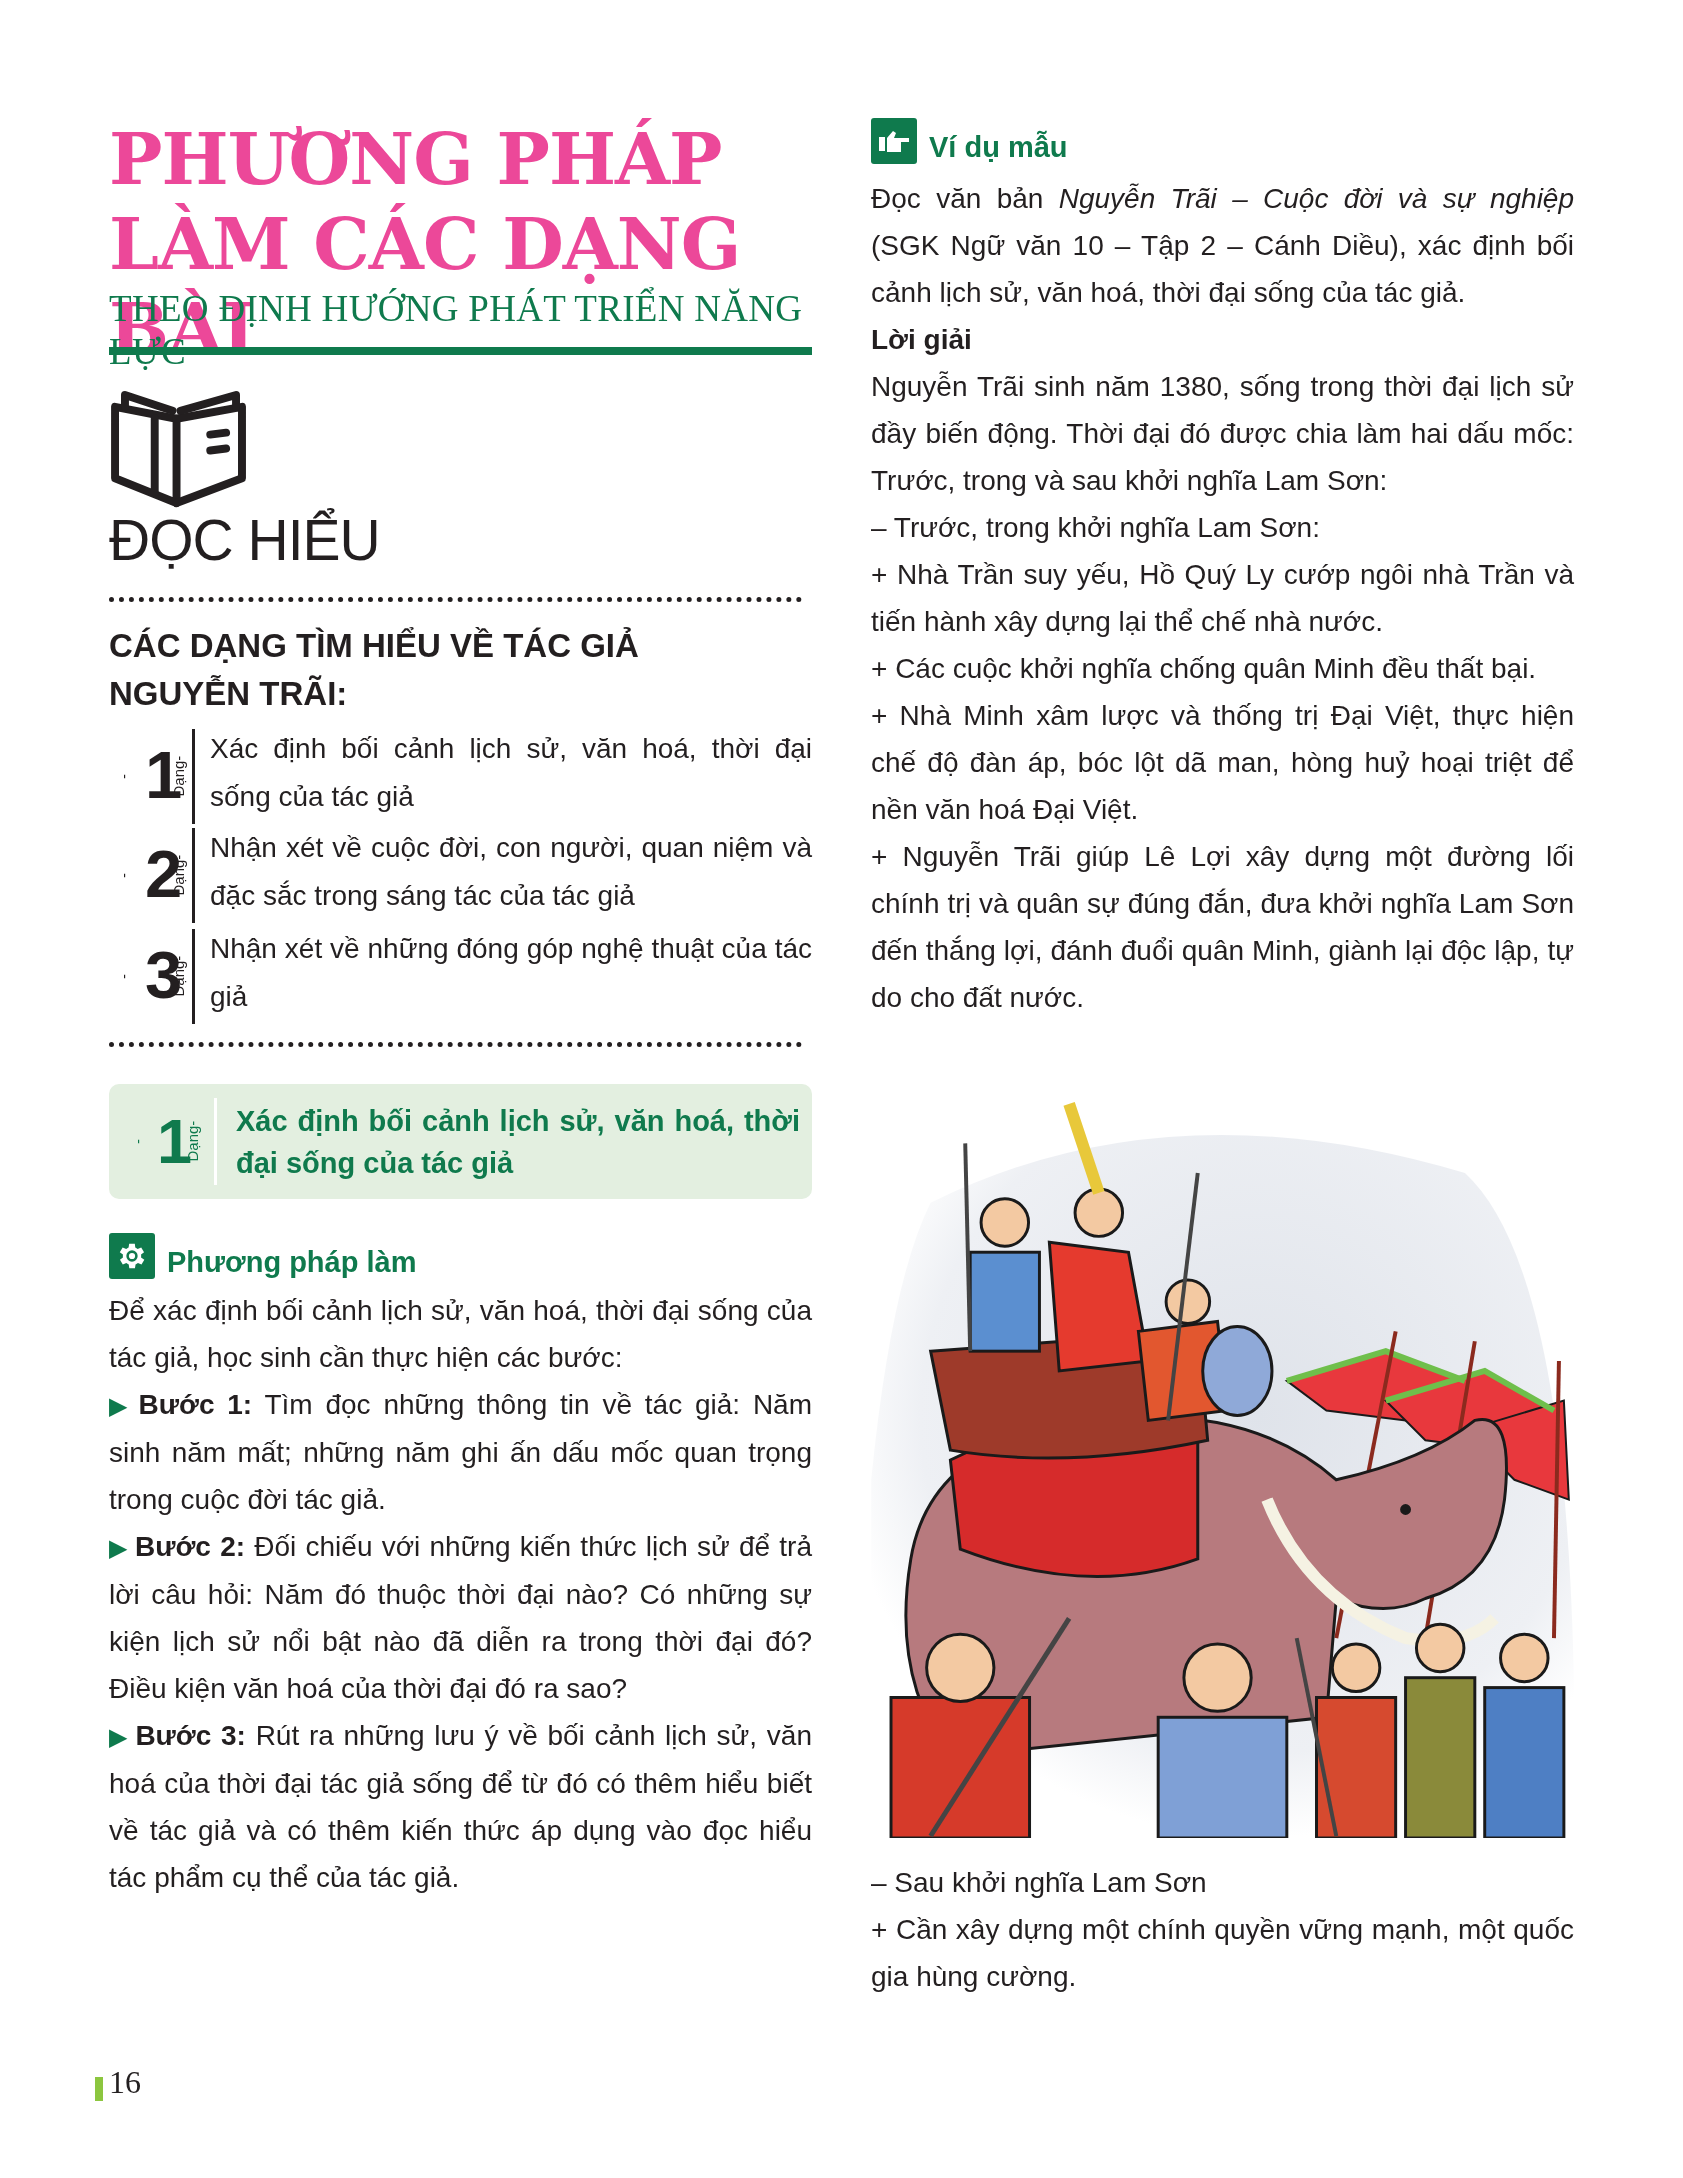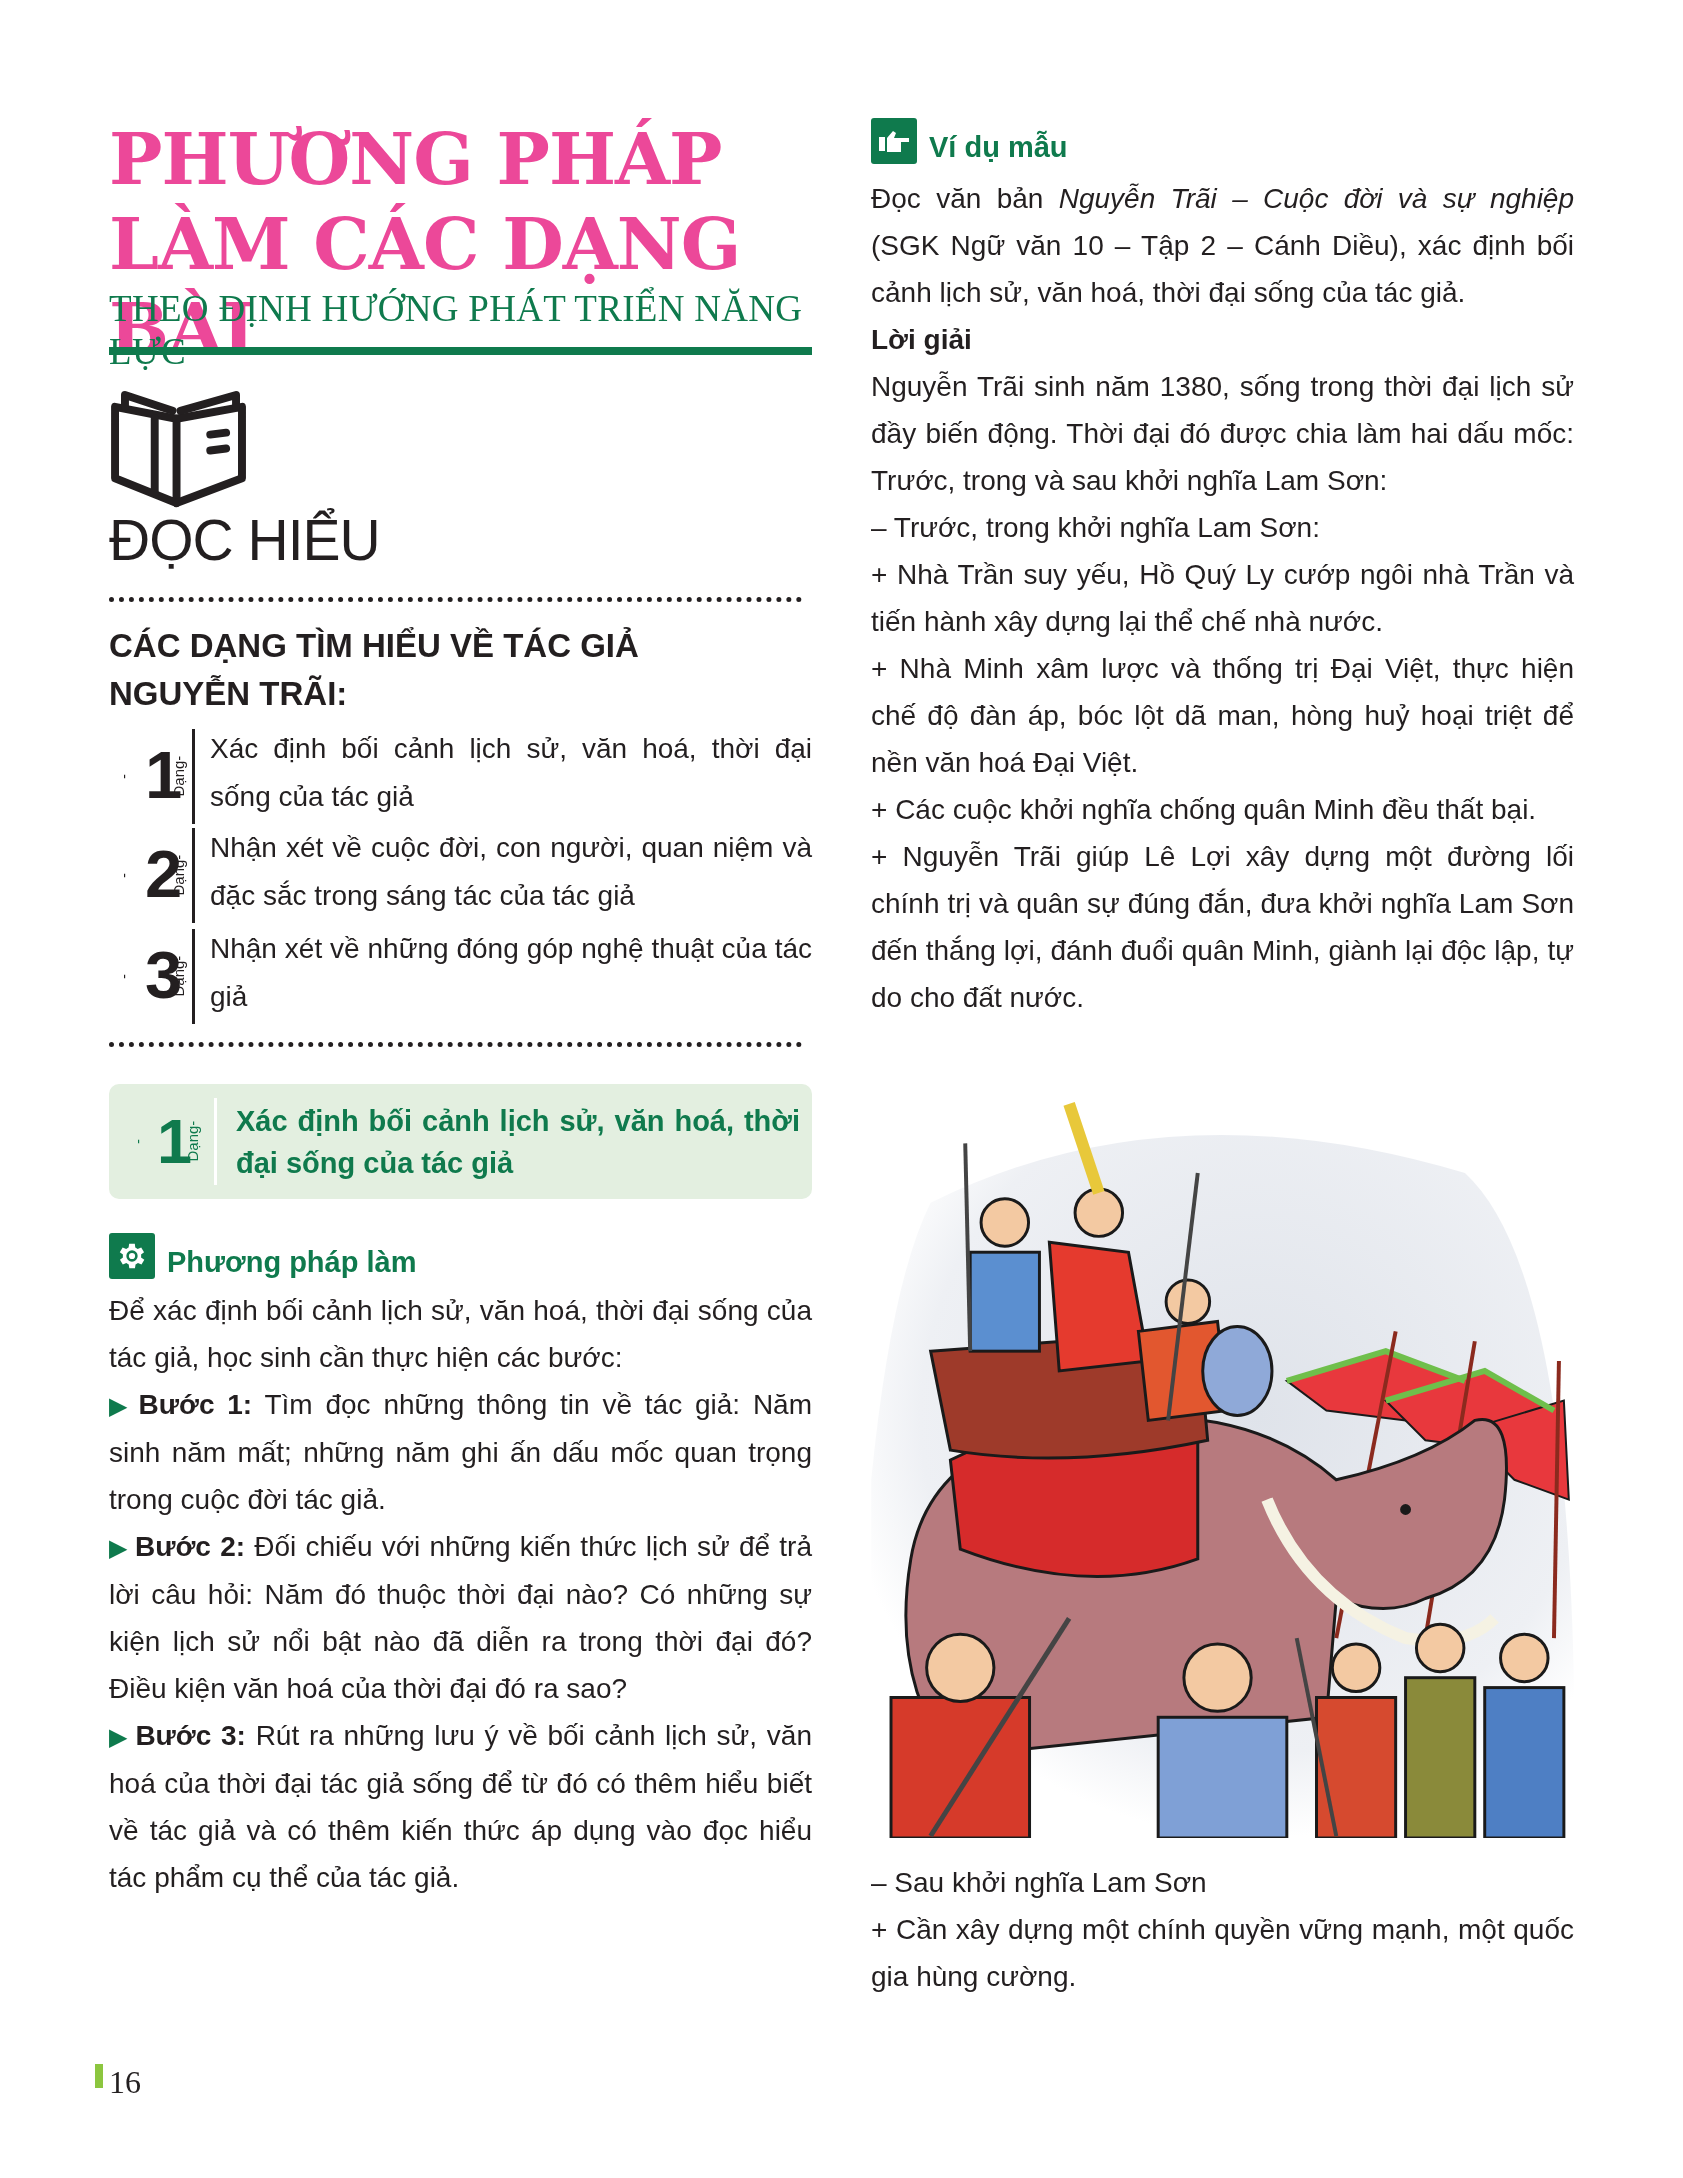--- a/index.html
+++ b/index.html
@@ -40,21 +40,21 @@
   .subhead .label { margin-left: 12px; color: #0f7a4d; font-size: 29px; font-weight: bold; }
 
   .body-text { position: absolute; left: 0; width: 703px; font-size: 28px; line-height: 47px; text-align: justify; }
   .body-text p { margin: 0; }
   .step-arrow { color: #0f7a4d; font-size: 24px; margin-right: 6px; }
   .b { font-weight: bold; }
   .i { font-style: italic; }
 
   .illustration { position: absolute; left: 871px; top: 1084px; width: 703px; height: 754px; }
 
-  .page-num { position: absolute; left: 95px; top: 2064px; display: flex; align-items: flex-start; }
+  .page-num { position: absolute; left: 95px; top: 2064px; display: flex; align-items: flex-end; }
   .page-num .mark { width: 8px; height: 24px; background: #8cc63f; margin-right: 6px; }
   .page-num .num { font-family: "Liberation Serif", serif; font-size: 32px; color: #231f20; }
 </style>
 </head>
 <body>
 
 <div class="col-left">
   <div class="title-main">
     <div>PHƯƠNG PHÁP</div>
     <div>LÀM CÁC DẠNG BÀI</div>
@@ -136,22 +136,22 @@
     </div>
     <span class="label">Ví dụ mẫu</span>
   </div>
 
   <div class="body-text" style="top:175px">
     <p><span>Đọc văn bản </span><span class="i">Nguyễn Trãi – Cuộc đời và sự nghiệp</span><span> (SGK Ngữ văn 10 – Tập 2 – Cánh Diều), xác định bối cảnh lịch sử, văn hoá, thời đại sống của tác giả.</span></p>
     <p class="b">Lời giải</p>
     <p>Nguyễn Trãi sinh năm 1380, sống trong thời đại lịch sử đầy biến động. Thời đại đó được chia làm hai dấu mốc: Trước, trong và sau khởi nghĩa Lam Sơn:</p>
     <p>– Trước, trong khởi nghĩa Lam Sơn:</p>
     <p>+ Nhà Trần suy yếu, Hồ Quý Ly cướp ngôi nhà Trần và tiến hành xây dựng lại thể chế nhà nước.</p>
+    <p>+ Các cuộc khởi nghĩa chống quân Minh đều thất bại.</p>
     <p>+ Nhà Minh xâm lược và thống trị Đại Việt, thực hiện chế độ đàn áp, bóc lột dã man, hòng huỷ hoại triệt để nền văn hoá Đại Việt.</p>
-    <p>+ Các cuộc khởi nghĩa chống quân Minh đều thất bại.</p>
     <p>+ Nguyễn Trãi giúp Lê Lợi xây dựng một đường lối chính trị và quân sự đúng đắn, đưa khởi nghĩa Lam Sơn đến thắng lợi, đánh đuổi quân Minh, giành lại độc lập, tự do cho đất nước.</p>
   </div>
 
   <div class="body-text" style="top:1859px">
     <p>– Sau khởi nghĩa Lam Sơn</p>
     <p>+ Cần xây dựng một chính quyền vững mạnh, một quốc gia hùng cường.</p>
   </div>
 </div>
 
 <svg class="illustration" viewBox="0 0 710 762">

